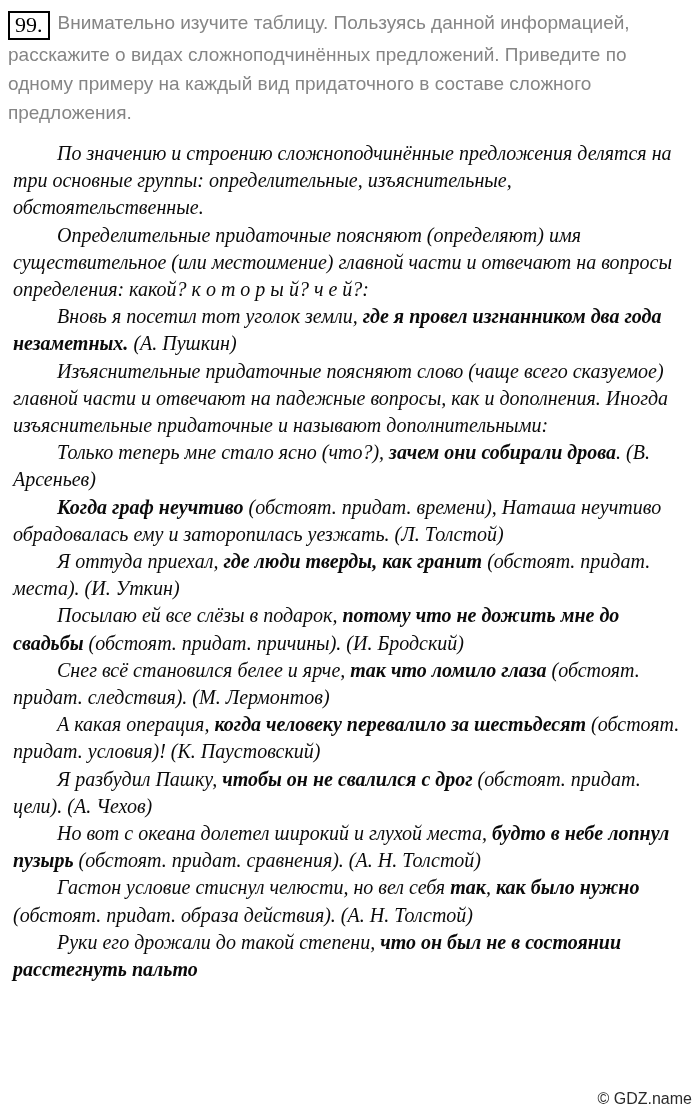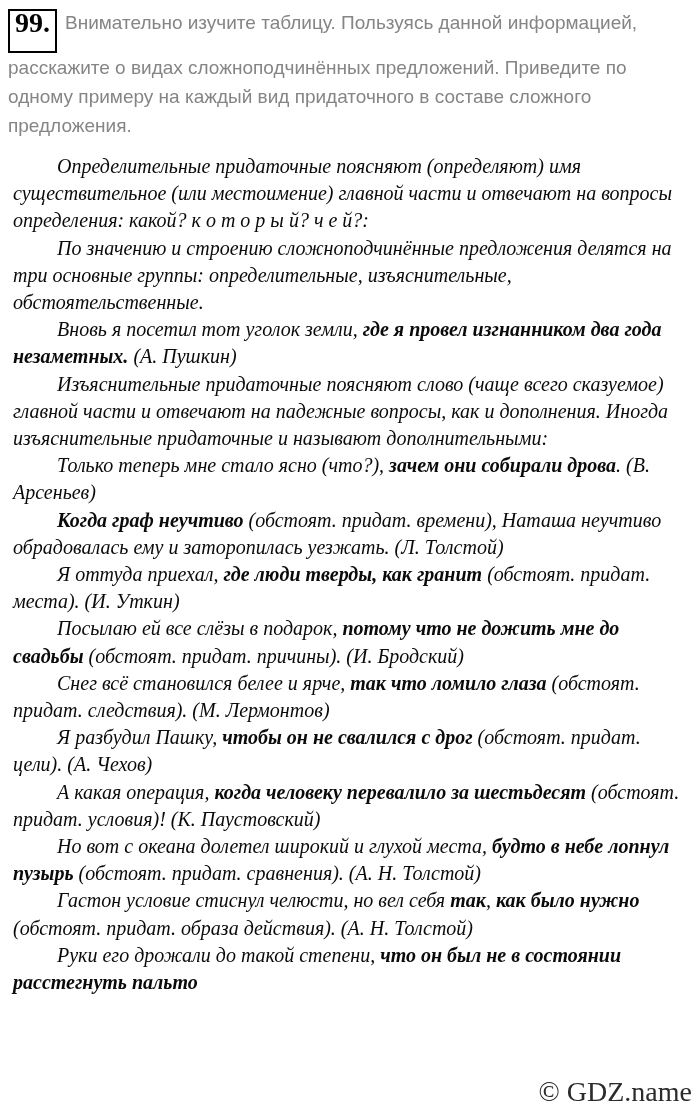--- a/index.html
+++ b/index.html
@@ -14,72 +14,72 @@
   .task-header {
     padding: 8px 14px 0 8px;
     font-family: "Liberation Sans", sans-serif;
     font-size: 19px;
     line-height: 29px;
     color: var(--task-color, #858585);
   }
   .task-number {
     display: inline-block;
     border: 2px solid var(--badge-border, #000000);
-    padding: 0 5px 16px 5px;
+    padding: 0 5px 1px 5px;
     margin-right: 8px;
     font-family: "Liberation Serif", serif;
     font-style: normal;
-    font-weight: bold;
-    font-size: 28px;
+    font-weight: normal;
+    font-size: 22px;
     line-height: 24px;
     color: var(--badge-color, #000000);
     vertical-align: -3px;
   }
   .content {
     margin: 13px 13px 0 13px;
     font-family: "Liberation Serif", serif;
     font-style: italic;
     font-size: 20px;
     line-height: 27.2px;
     color: var(--body-color, #0a0a0a);
     text-align: left;
   }
   .para { margin: 0; text-indent: 44px; }
   .para .bold { font-weight: bold; }
   .footer {
     position: absolute;
     right: 8px;
     bottom: 6px;
-    font-family: Liberation Serif, serif;
+    font-family: Liberation Sans, sans-serif;
     font-style: normal;
-    font-size: 28px;
+    font-size: 16px;
     color: var(--footer-color, #2b2b2b);
     background: var(--page-bg, #ffffff);
     padding-left: 8px;
   }
 </style>
 </head>
 <body>
 
 <div class="page">
   <div class="task-header">
     <span class="task-number">99.</span><span class="task-text">Внимательно изучите таблицу. Пользуясь данной информацией, расскажите о видах сложноподчинённых предложений. Приведите по одному примеру на каждый вид придаточного в составе сложного предложения.</span>
   </div>
 
   <div class="content">
+      <p class="para"><span class="seg">По значению и строению сложноподчинённые предложения делятся на три основные группы: определительные, изъяснительные, обстоятельственные.</span></p>
       <p class="para"><span class="seg">Определительные придаточные поясняют (определяют) имя существительное (или местоимение) главной части и отвечают на вопросы определения: какой? к о т о р ы й? ч е й?:</span></p>
-      <p class="para"><span class="seg">По значению и строению сложноподчинённые предложения делятся на три основные группы: определительные, изъяснительные, обстоятельственные.</span></p>
       <p class="para"><span class="seg">Вновь я посетил тот уголок земли, </span><span class="seg bold">где я провел изгнанником два года незаметных.</span><span class="seg"> (А. Пушкин)</span></p>
       <p class="para"><span class="seg">Изъяснительные придаточные поясняют слово (чаще всего сказуемое) главной части и отвечают на падежные вопросы, как и дополнения. Иногда изъяснительные придаточные и называют дополнительными:</span></p>
       <p class="para"><span class="seg">Только теперь мне стало ясно (что?), </span><span class="seg bold">зачем они собирали дрова</span><span class="seg">. (В. Арсеньев)</span></p>
       <p class="para"><span class="seg bold">Когда граф неучтиво</span><span class="seg"> (обстоят. придат. времени), Наташа неучтиво обрадовалась ему и заторопилась уезжать. (Л. Толстой)</span></p>
       <p class="para"><span class="seg">Я оттуда приехал, </span><span class="seg bold">где люди тверды, как гранит</span><span class="seg"> (обстоят. придат. места). (И. Уткин)</span></p>
       <p class="para"><span class="seg">Посылаю ей все слёзы в подарок, </span><span class="seg bold">потому что не дожить мне до свадьбы</span><span class="seg"> (обстоят. придат. причины). (И. Бродский)</span></p>
       <p class="para"><span class="seg">Снег всё становился белее и ярче, </span><span class="seg bold">так что ломило глаза</span><span class="seg"> (обстоят. придат. следствия). (М. Лермонтов)</span></p>
+      <p class="para"><span class="seg">А какая операция, </span><span class="seg bold">когда человеку перевалило за шестьдесят</span><span class="seg"> (обстоят. придат. условия)! (К. Паустовский)</span></p>
       <p class="para"><span class="seg">Я разбудил Пашку, </span><span class="seg bold">чтобы он не свалился с дрог</span><span class="seg"> (обстоят. придат. цели). (А. Чехов)</span></p>
-      <p class="para"><span class="seg">А какая операция, </span><span class="seg bold">когда человеку перевалило за шестьдесят</span><span class="seg"> (обстоят. придат. условия)! (К. Паустовский)</span></p>
       <p class="para"><span class="seg">Но вот с океана долетел широкий и глухой места, </span><span class="seg bold">будто в небе лопнул пузырь</span><span class="seg"> (обстоят. придат. сравнения). (А. Н. Толстой)</span></p>
       <p class="para"><span class="seg">Гастон условие стиснул челюсти, но вел себя </span><span class="seg bold">так</span><span class="seg">, </span><span class="seg bold">как было нужно</span><span class="seg"> (обстоят. придат. образа действия). (А. Н. Толстой)</span></p>
       <p class="para"><span class="seg">Руки его дрожали до такой степени, </span><span class="seg bold">что он был не в состоянии расстегнуть пальто</span></p>
     </div>
 
   <div class="footer">© GDZ.name</div>
 </div>
 
 </body></html>

